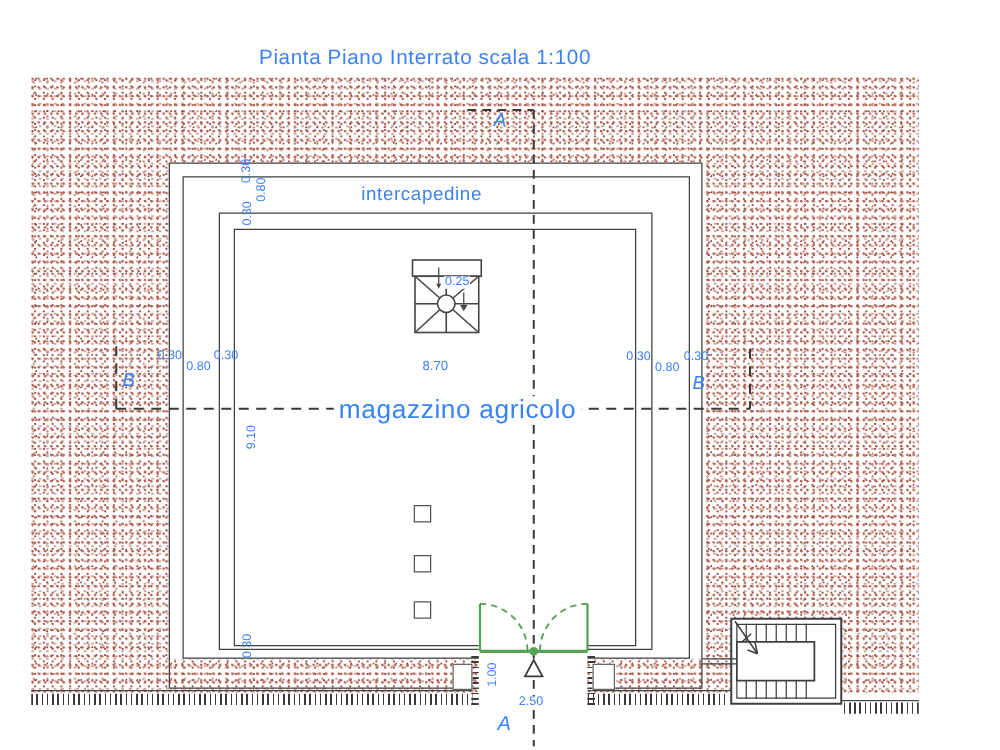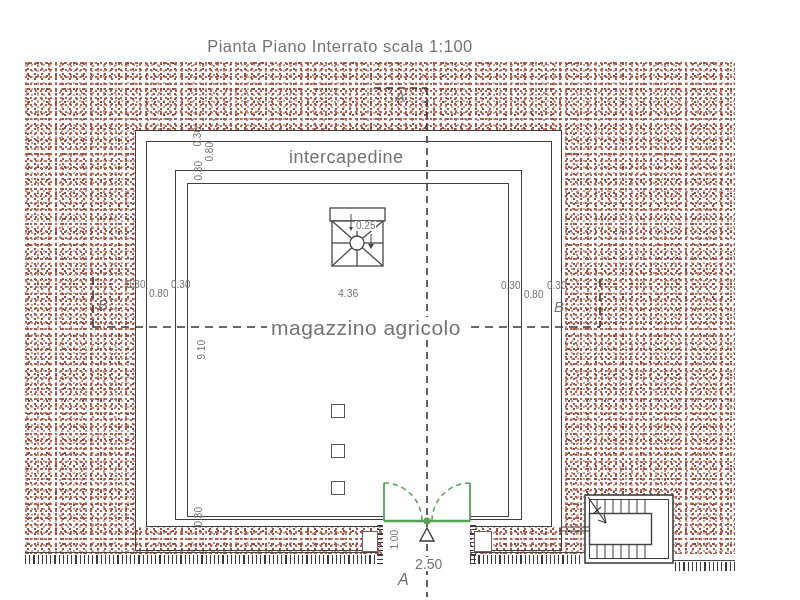--- a/index.html
+++ b/index.html
@@ -17,21 +17,21 @@
       radial-gradient(circle at 1px 3px,#caa39a 0.9px,transparent 1.1px);
     background-size:5px 7px,7px 5px,11px 9px,9px 13px,6px 6px;
   }
   .white{background:#ffffff;}
   .stroke{border:1.3px solid #3f3f3f;background:transparent;}
   .hline{border-top:1.6px solid #474747;height:0;}
   .comb{background-image:repeating-linear-gradient(90deg,#3a3a3a 0 1.2px,transparent 1.2px 4.2px);height:9px;}
   .vcomb{background-image:repeating-linear-gradient(0deg,#3a3a3a 0 1.2px,transparent 1.2px 4.2px);width:6px;}
   .pillar{width:14px;height:14px;border:1.6px solid #555;background:#fff;}
   .inset{border:1px solid #666;background:#fff;}
-  .lbl{position:absolute;color:#737373;white-space:nowrap;line-height:1;}
+  .lbl{position:absolute;color:#3b82f6;white-space:nowrap;line-height:1;}
   .dim{font-size:10px;}
   .vdim{writing-mode:vertical-rl;transform:rotate(180deg);font-size:10px;}
   .hand{letter-spacing:0.5px;}
   .marker{font-size:15px;font-style:italic;}
   .wbg{background:#fff;padding:0 4px;}
   svg{position:absolute;left:0;top:0;pointer-events:none;}
 </style>
 </head>
 <body>
 
@@ -121,44 +121,44 @@
       <line x1="384" y1="521" x2="384" y2="483" stroke-width="1.8"></line>
       <line x1="470" y1="521" x2="470" y2="483" stroke-width="1.8"></line>
       <path d="M 384 483 A 38 38 0 0 1 422 521" stroke-width="1.5" stroke-dasharray="5 4"></path>
       <path d="M 470 483 A 38 38 0 0 0 432 521" stroke-width="1.5" stroke-dasharray="5 4"></path>
       <circle cx="427" cy="521" r="3.5" fill="#55a155" stroke="none"></circle>
     </g>
   </svg>
 
   <span class="lbl hand" style="left:190px;top:38px;width:300px;text-align:center;font-size:16.5px;">Pianta Piano Interrato scala 1:100</span>
 
-  <span class="lbl hand" style="left:289px;top:148px;font-size:18px;">intercapedine</span>
+  <span class="lbl hand" style="left:289px;top:148px;font-size:15px;">intercapedine</span>
 
   <span class="lbl vdim" style="left:193px;top:127px;">0.30</span>
   <span class="lbl vdim" style="left:205px;top:142px;">0.80</span>
   <span class="lbl vdim" style="left:194px;top:161px;">0.30</span>
 
   <span class="lbl dim" style="left:126px;top:280px;">0.30</span>
   <span class="lbl dim" style="left:149px;top:289px;">0.80</span>
   <span class="lbl dim" style="left:171px;top:280px;">0.30</span>
 
   <span class="lbl dim" style="left:501px;top:281px;">0.30</span>
   <span class="lbl dim" style="left:524px;top:290px;">0.80</span>
   <span class="lbl dim" style="left:547px;top:281px;">0.30</span>
 
-  <span class="lbl dim" style="left:338px;top:288px;font-size:10.5px;">4.36</span>
+  <span class="lbl dim" style="left:338px;top:288px;font-size:10.5px;">8.70</span>
 
   <span class="lbl hand wbg" style="left:267px;top:317px;font-size:21px;">magazzino agricolo</span>
 
   <span class="lbl vdim" style="left:197px;top:340px;">9.10</span>
 
   <span class="lbl dim wbg" style="left:355px;top:221px;padding:0 1px;">0.25</span>
 
   <span class="lbl vdim" style="left:194px;top:507px;">0.30</span>
   <span class="lbl vdim" style="left:390px;top:530px;">1.00</span>
-  <span class="lbl dim wbg" style="left:413px;top:557px;font-size:14px;padding:0 2px;">2.50</span>
+  <span class="lbl dim wbg" style="left:413px;top:557px;font-size:10px;padding:0 2px;">2.50</span>
 
   <span class="lbl marker" style="left:395px;top:89px;">A</span>
   <span class="lbl marker" style="left:398px;top:572px;font-size:16px;">A</span>
   <span class="lbl marker" style="left:98px;top:297px;">B</span>
   <span class="lbl marker" style="left:554px;top:299px;">B</span>
 
 </div>
 
 </body></html>

